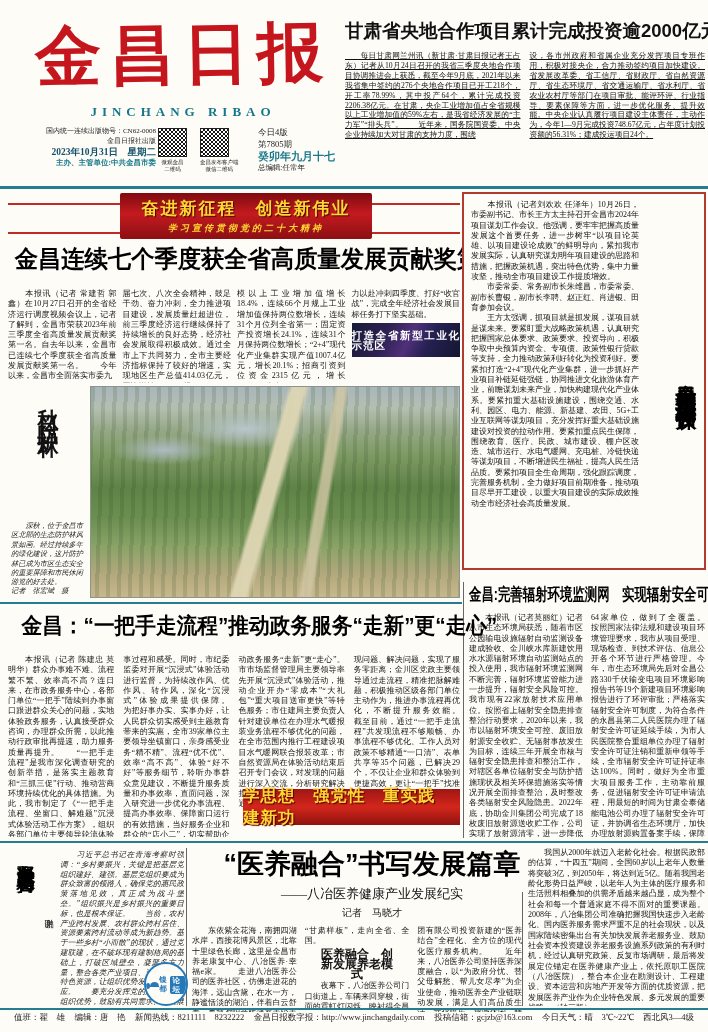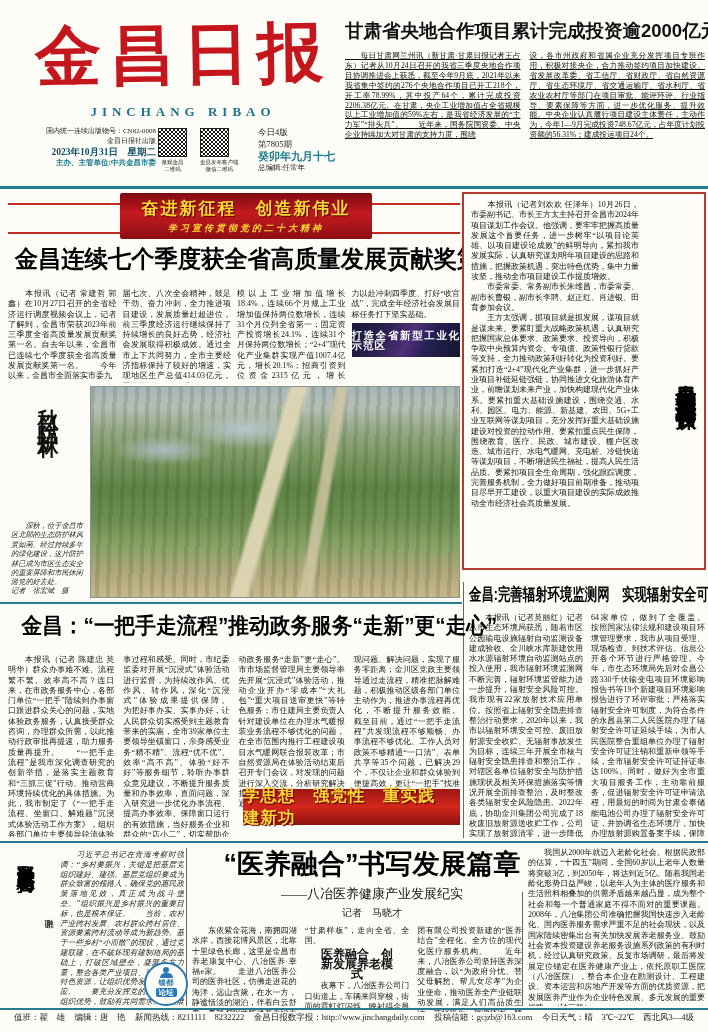--- a/index.html
+++ b/index.html
@@ -85,21 +85,21 @@
   
   .forum{left:8px;top:850px;width:176px;height:156px;}
   .forum-title{position:absolute;left:6px;top:0px;writing-mode:vertical-rl;text-orientation:upright;
     font-family:"DejaVu Serif",serif;font-weight:bold;font-size:18px;letter-spacing:1.5px;color:#000;}
   .forum-author{position:absolute;left:34px;top:62px;writing-mode:vertical-rl;text-orientation:upright;
     font-size:9px;color:#222;}
   .forum-text{position:absolute;left:52px;top:0px;width:124px;height:156px;font-style:italic;
     font-size:7.6px;line-height:9.8px;text-align:justify;overflow:hidden;color:#222;}
   .seal{position:absolute;left:136px;top:112px;width:44px;height:44px;border-radius:50%;
     border:2px solid #2679b8;background:#fdfcf7;box-sizing:border-box;
-    display:flex;flex-direction:column;align-items:center;overflow:hidden;}
+    display:flex;flex-direction:row;align-items:center;overflow:hidden;}
   .seal-head{width:6px;height:6px;border-radius:50%;background:#2679b8;margin-top:3px;}
   .seal-body{width:13px;height:5px;border-radius:7px 7px 0 0;background:#2679b8;}
   .seal-t1{font-size:7.5px;font-weight:bold;color:#2679b8;line-height:9px;}
   .seal-t2{font-size:7.5px;font-weight:bold;color:#fff;background:#2679b8;border-radius:2px;
     padding:0 3px;line-height:9px;margin-top:1px;}
   .health{left:192px;top:846px;width:330px;}
   .h-headline{width:360px;text-align:center;font-family:"Liberation Sans",sans-serif;font-weight:bold;
     font-size:27px;white-space:nowrap;color:#000;}
   .h-subtitle{width:360px;text-align:center;font-size:13px;margin-top:3px;color:#111;}
   .h-byline{width:360px;text-align:center;font-size:10px;margin-top:3px;color:#222;}

